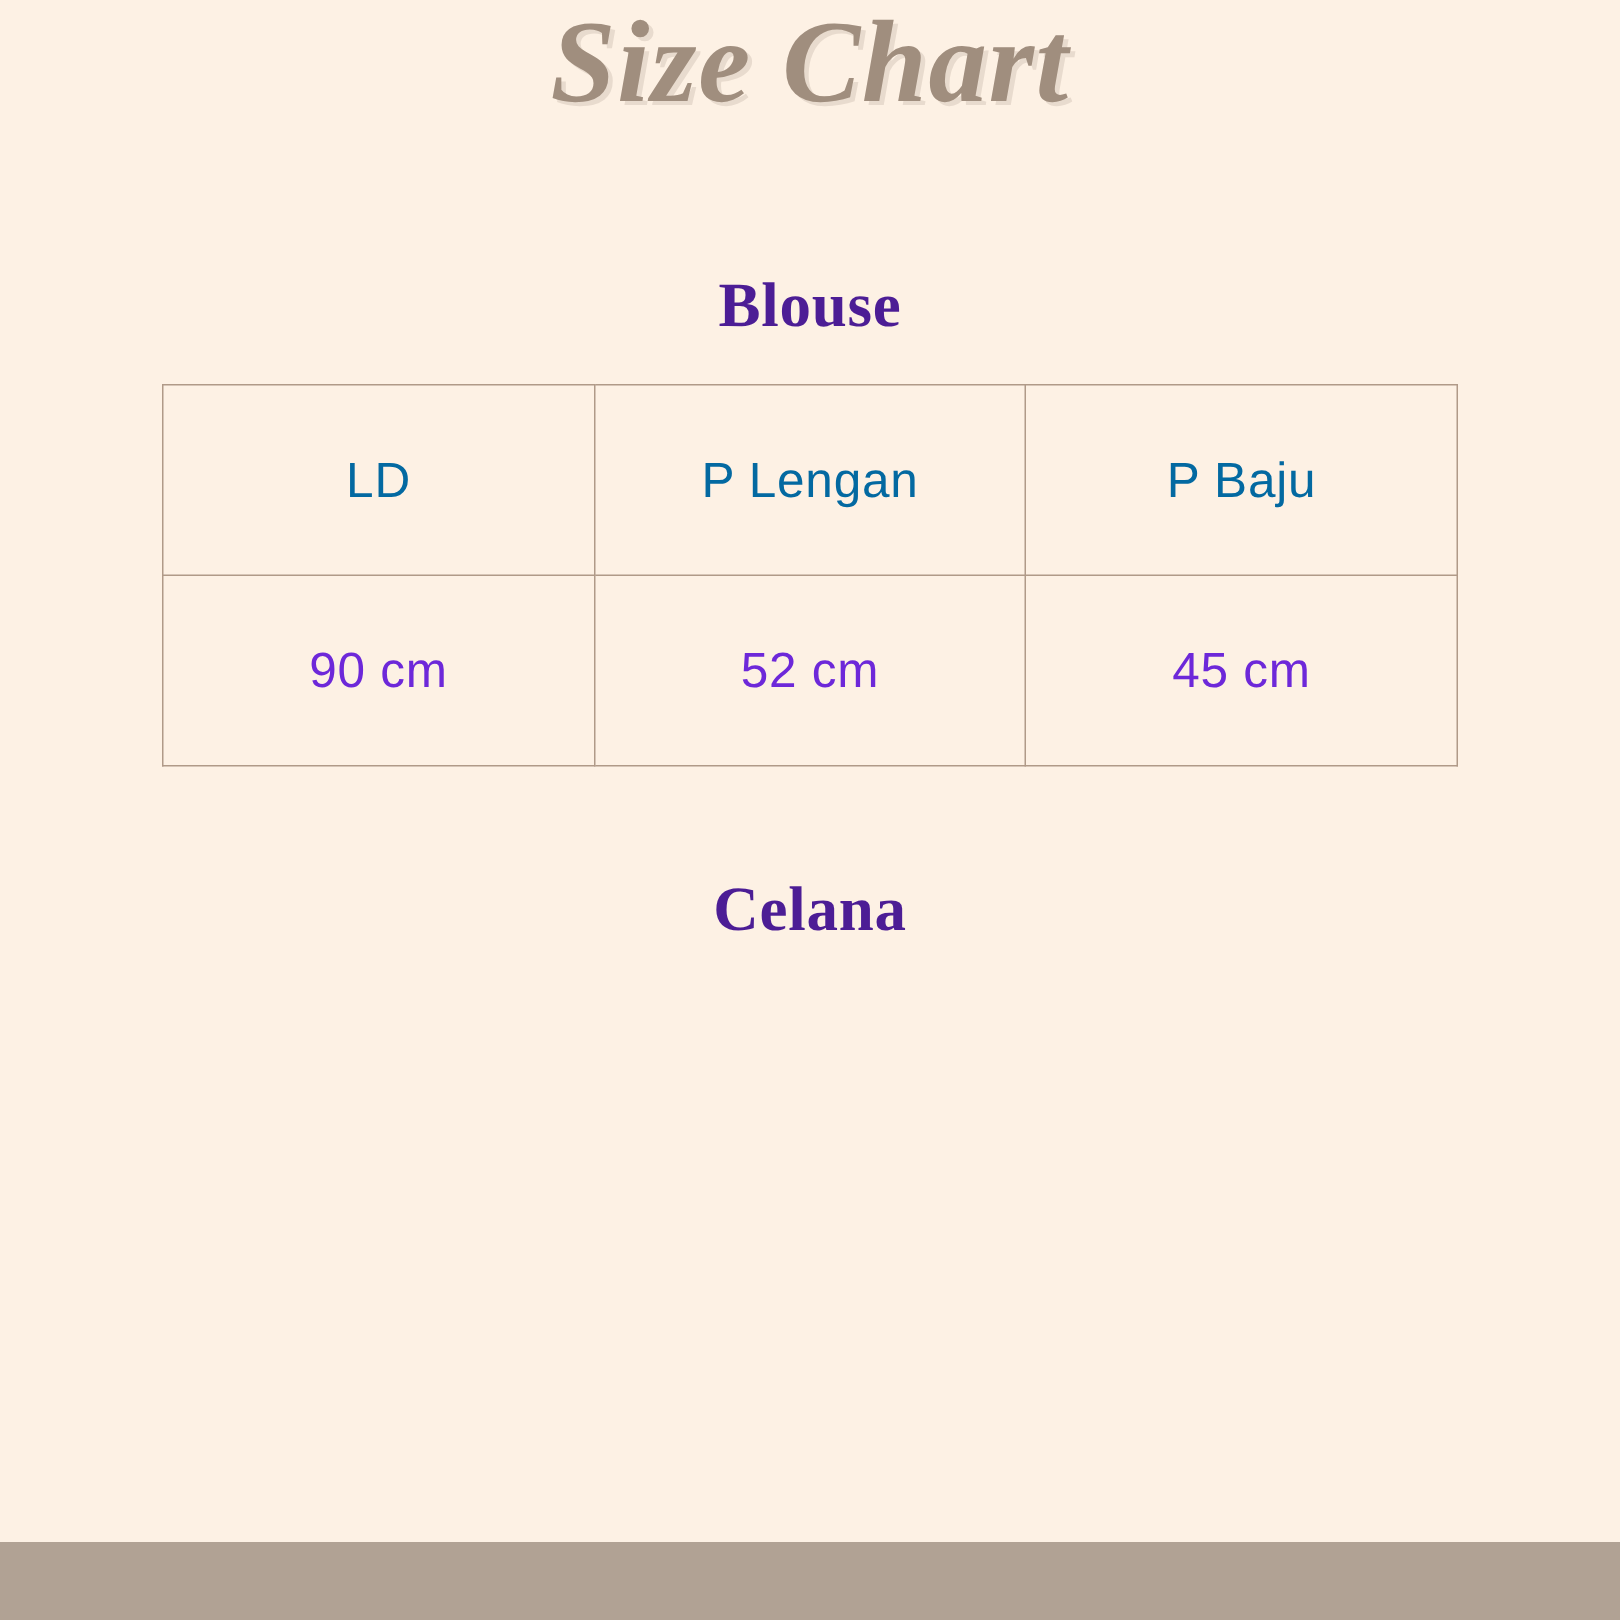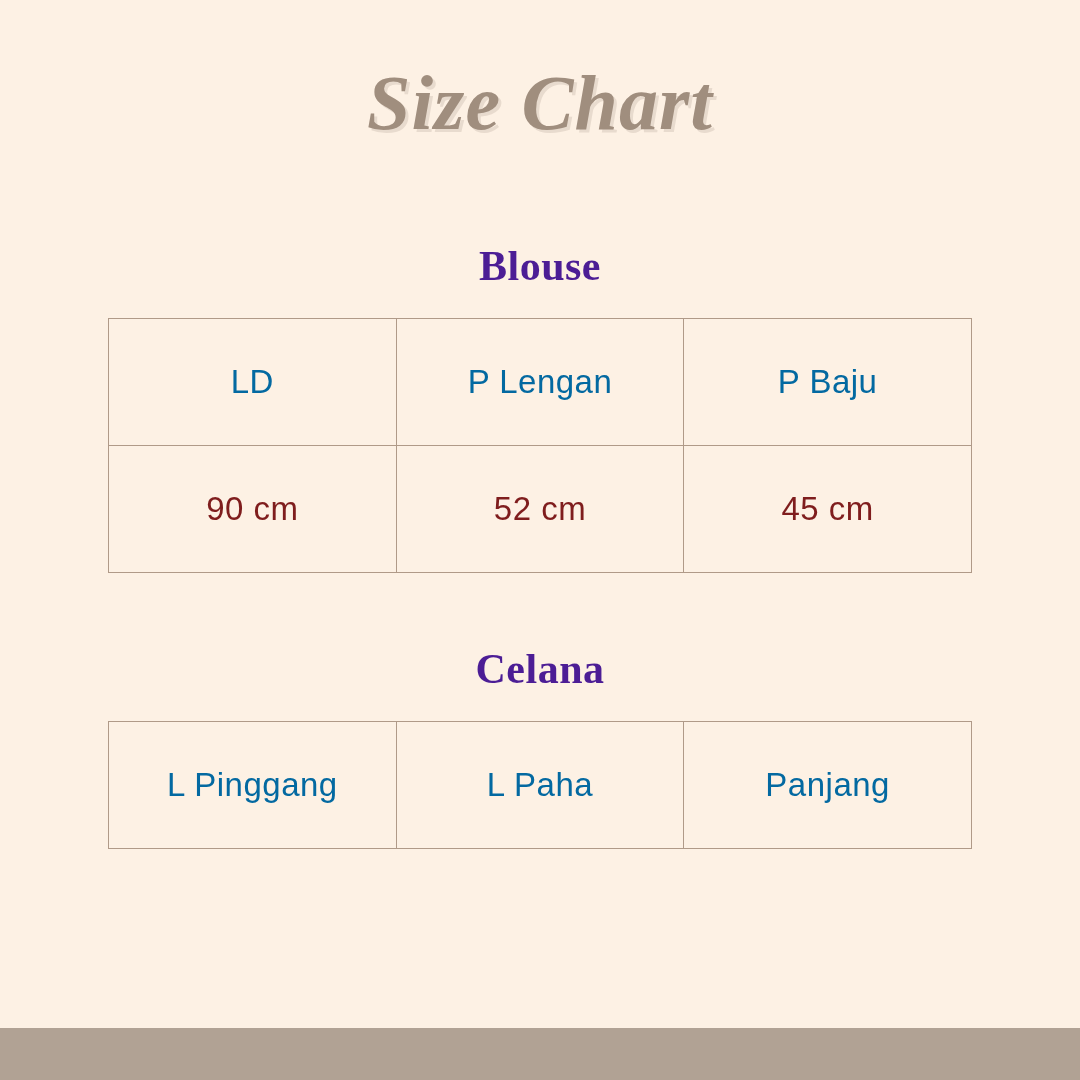--- a/index.html
+++ b/index.html
@@ -25,21 +25,20 @@
 
   
   .title {
     text-align: center;
     font-family: "Liberation Serif", serif;
     font-weight: bold;
     font-style: italic;
     font-size: 78px;
     color: #a08e7e;
     letter-spacing: 1px;
-    padding-top: 62px;
     line-height: 1.05;
     text-shadow: 3px 3px 0 rgba(160,142,126,0.22);
   }
 
   
   .section-heading {
     text-align: center;
     font-family: "Liberation Serif", serif;
     font-weight: bold;
     font-size: 42px;
@@ -69,21 +68,21 @@
     font-family: "Liberation Sans", sans-serif;
     font-size: 33px;
     color: #8a7464;
     letter-spacing: 0.5px;
     font-weight: 400;
   }
   .size-table td.header-cell {
     color: #0369a1;
   }
   .size-table td.value-cell {
-    color: #7f1d1d;
+    color: #6d28d9;
   }
 
   
   .bottom-bar {
     position: absolute;
     left: 0;
     bottom: 0;
     width: 1080px;
     height: 52px;
     background: #b1a294;
@@ -110,23 +109,18 @@
         <td class="value-cell">52 cm</td>
         <td class="value-cell">45 cm</td>
       </tr>
     </tbody>
   </table>
 
   <div class="section-heading section-celana-heading">Celana</div>
 
   <table class="size-table">
     <tbody>
-      <tr>
-        <td class="header-cell">L Pinggang</td>
-        <td class="header-cell">L Paha</td>
-        <td class="header-cell">Panjang</td>
-      </tr>
     </tbody>
   </table>
 
   <div class="bottom-bar"></div>
 
 </div>
 
 </body></html>

